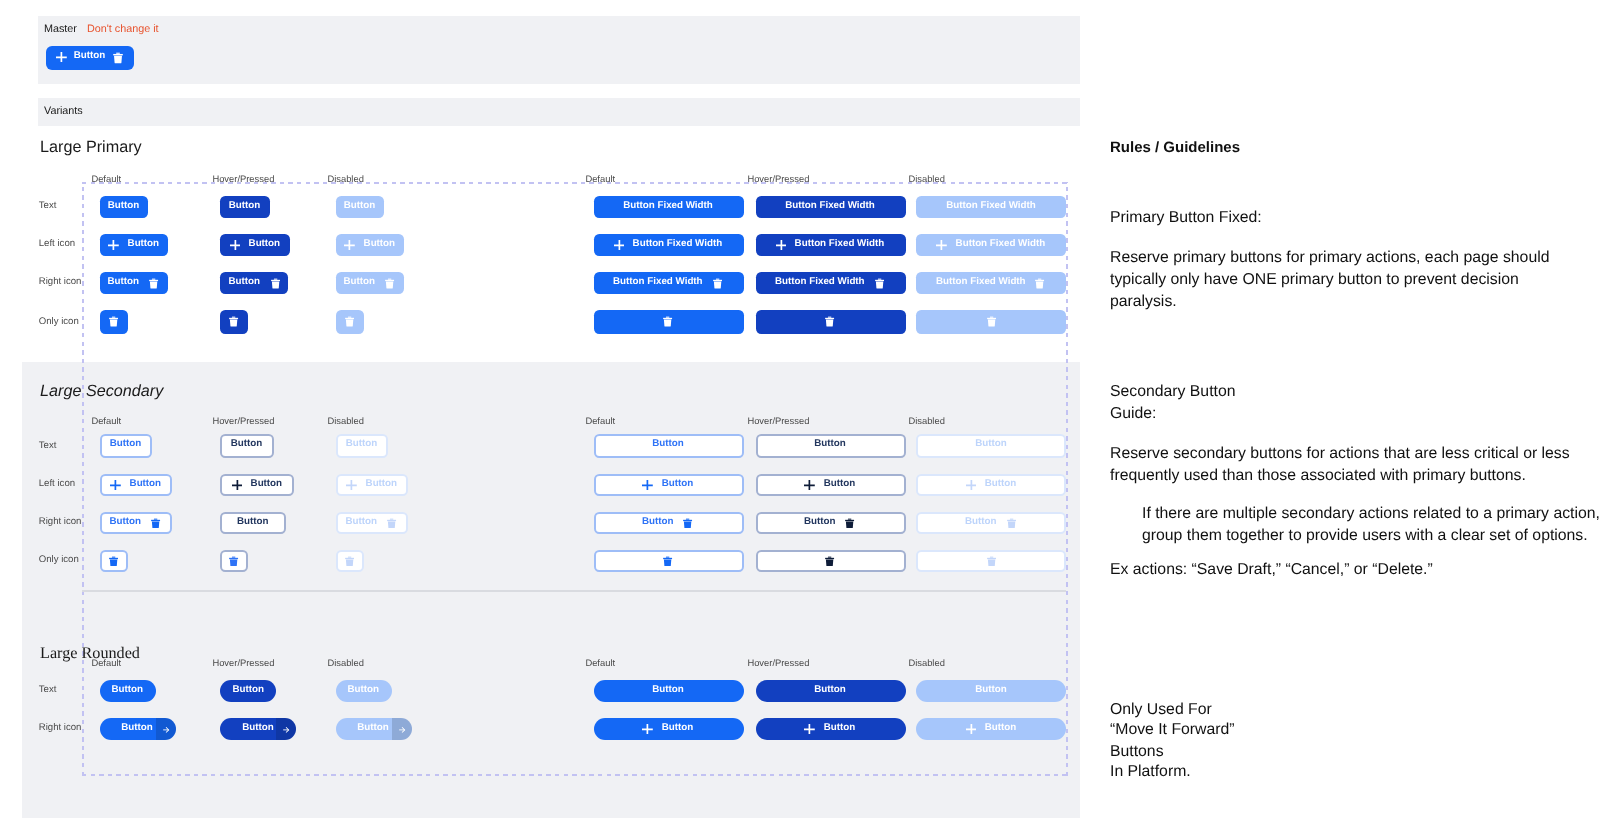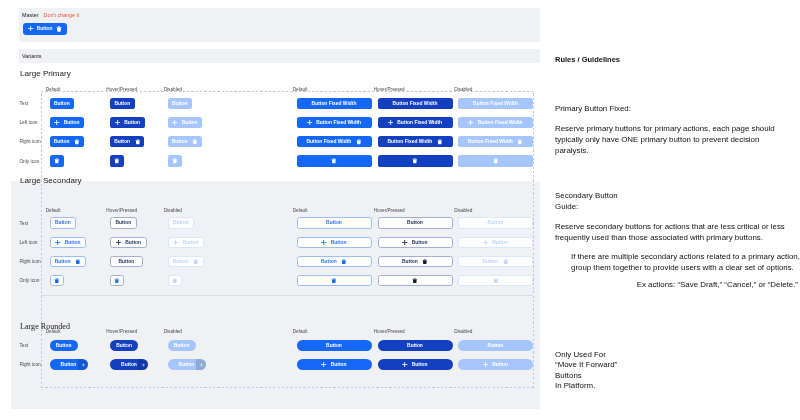--- a/index.html
+++ b/index.html
@@ -263,21 +263,21 @@
       </div>
       <div class="b pri dis" style="left: 458px; top: 155.3px; gap: 3.2px; width: 75px;">
         <span class="ic">
           <svg width="5.6" height="5.6" viewBox="0 0 16 16">
             <path d="M5.6 0.9h4.8v1.5H5.6z" fill="#fff"></path>
             <path d="M1.6 2.6h12.8v1.9H1.6z" fill="#fff"></path>
             <path d="M2.7 5.0h10.6l-.75 9.2a1.0 1.0 0 0 1-1.0.9H4.45a1.0 1.0 0 0 1-1.0-.9z" fill="#fff"></path>
           </svg>
         </span>
       </div>
-      <div class="sec-title" style="left: 20px; top: 176px;">Large Secondary</div>
+      <div class="sec-title" style="left: 20px; top: 191px; font-style: italic;">Large Secondary</div>
       <div class="col-hd" style="left: 45.7px; top: 207.5px;">Default</div>
       <div class="col-hd" style="left: 106.2px; top: 207.5px;">Hover/Pressed</div>
       <div class="col-hd" style="left: 163.7px; top: 207.5px;">Disabled</div>
       <div class="col-hd" style="left: 292.7px; top: 207.5px;">Default</div>
       <div class="col-hd" style="left: 373.7px; top: 207.5px;">Hover/Pressed</div>
       <div class="col-hd" style="left: 454.2px; top: 207.5px;">Disabled</div>
       <div class="row-lb" style="left: 19.4px; top: 220.5px;">Text</div>
       <div class="row-lb" style="left: 19.4px; top: 239.7px;">Left icon</div>
       <div class="row-lb" style="left: 19.4px; top: 258.9px;">Right icon</div>
       <div class="row-lb" style="left: 19.4px; top: 278.1px;">Only icon</div>
@@ -534,26 +534,26 @@
         <span class="ic">
           <svg width="5.4" height="5.4" viewBox="0 0 16 16">
             <path d="M6.75 0h2.5v16h-2.5z M0 6.75h16v2.5H0z" fill="#fff"></path>
           </svg>
         </span>
         <span class="blabel">Button</span>
       </div>
     </div>
 
   <div id="rules">
-    <div class="r-h" style="left:2px;top:55px;">Rules / Guidelines</div>
+    <div class="r-h" style="left:2px;top:69px;">Rules / Guidelines</div>
     <div class="r-p" style="left:2px;top:103px;">Primary Button Fixed:</div>
     <div class="r-p" style="left:2px;top:123px;width:227px;">Reserve primary buttons for primary actions, each page should typically only have ONE primary button to prevent decision paralysis.</div>
     <div class="r-p" style="left:2px;top:190px;">Secondary Button
 Guide:</div>
     <div class="r-p" style="left:2px;top:221px;width:239px;">Reserve secondary buttons for actions that are less critical or less frequently used than those associated with primary buttons.</div>
     <div class="r-p" style="left:18px;top:251px;width:243px;">If there are multiple secondary actions related to a primary action, group them together to provide users with a clear set of options.</div>
-    <div class="r-p" style="left:2px;top:279px;width:243px;text-align:right;">Ex actions: “Save Draft,” “Cancel,” or “Delete.”</div>
+    <div class="r-p" style="left:2px;top:279px;width:243px;">Ex actions: “Save Draft,” “Cancel,” or “Delete.”</div>
     <div class="r-p" style="left:2px;top:350px;line-height:10.3px;">Only Used For
 “Move It Forward”
 Buttons
 In Platform.</div>
   </div>
 </div>
 
 </body></html>

